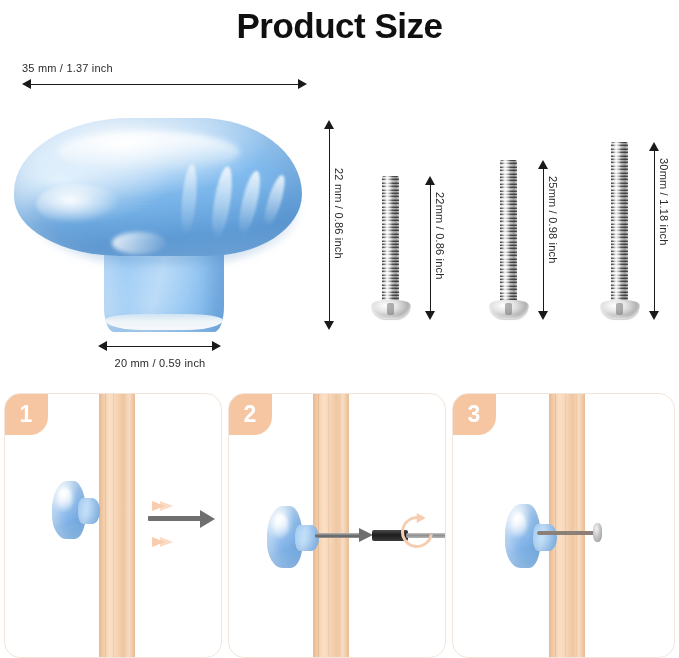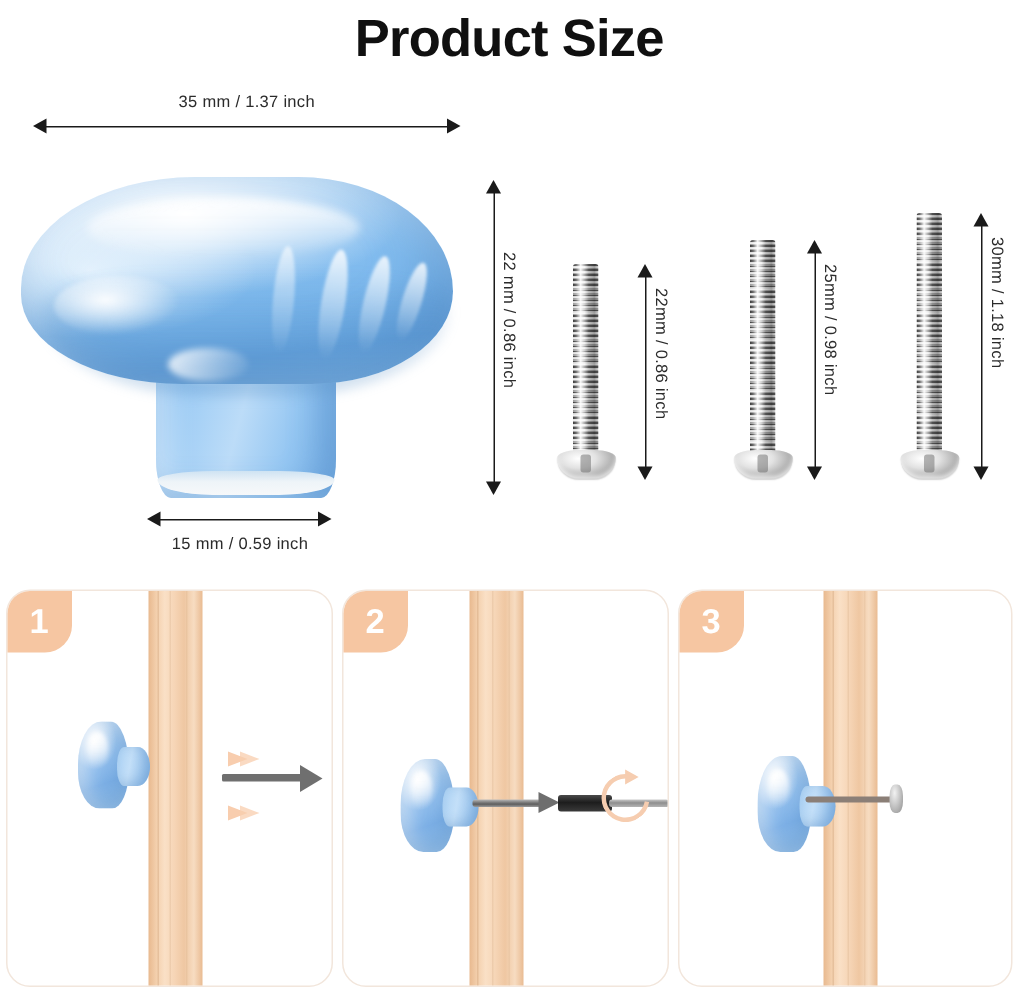--- a/index.html
+++ b/index.html
@@ -241,21 +241,21 @@
     border-left:9px solid #f6cdb0;transform:rotate(35deg);
   }
 </style>
 </head>
 <body>
 
 <div class="stage">
 
   <div class="title">Product Size</div>
 
-  <div class="dim" style="left:22px;top:62px;width:285px;text-align:center;">35 mm / 1.37 inch</div>
+  <div class="dim" style="left:22px;top:62px;width:285px;">35 mm / 1.37 inch</div>
   <div class="arrowH" style="left:22px;top:78px;width:285px;">
     <div class="hL"></div>
       <div class="bar"></div>
       <div class="hR"></div>
   </div>
 
   <div class="knob-wrap">
     <div class="knob-stem"></div>
     <div class="knob-foot"></div>
     <div class="knob-cap">
@@ -268,21 +268,21 @@
       <div class="ridge r3"></div>
     </div>
     <div class="gloss-stem"></div>
   </div>
 
   <div class="arrowH" style="left:98px;top:340px;width:123px;">
     <div class="hL"></div>
       <div class="bar"></div>
       <div class="hR"></div>
   </div>
-  <div class="dim" style="left:86px;top:357px;width:148px;text-align:center;">15 mm / 0.59 inch</div>
+  <div class="dim" style="left:86px;top:357px;width:148px;text-align:center;">20 mm / 0.59 inch</div>
 
   <div class="arrowV" style="left:323px;top:120px;height:210px;">
     <div class="hT"></div>
       <div class="bar"></div>
       <div class="hB"></div>
   </div>
   <div class="dim dim-v" style="left:345px;top:168px;">22 mm / 0.86 inch</div>
 
   <div class="screw" style="left:382px;top:176px;width:17px;height:144px;">
     <div class="shaft" style="height:130px;"></div>

